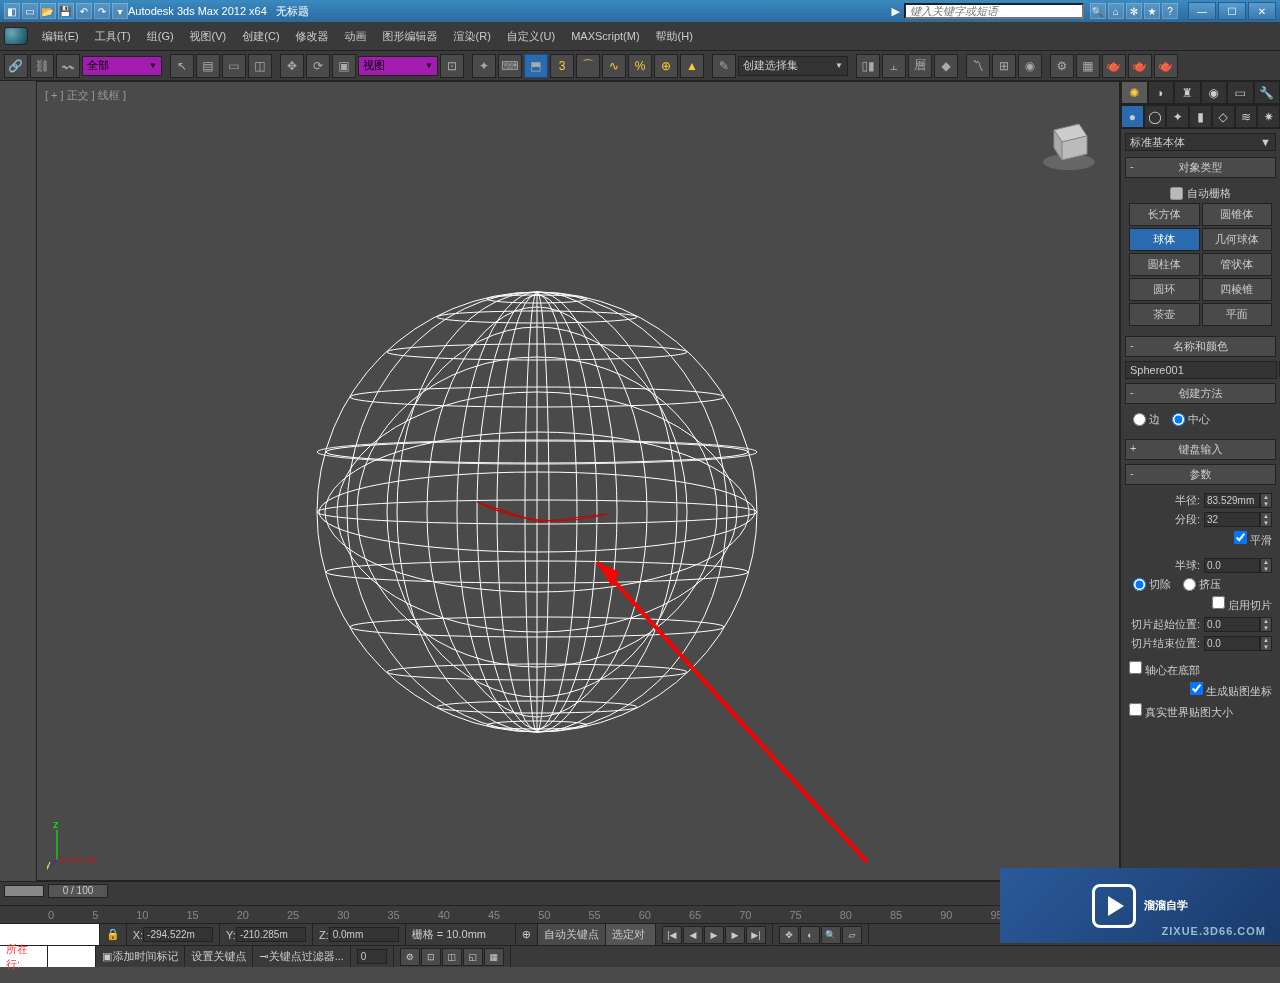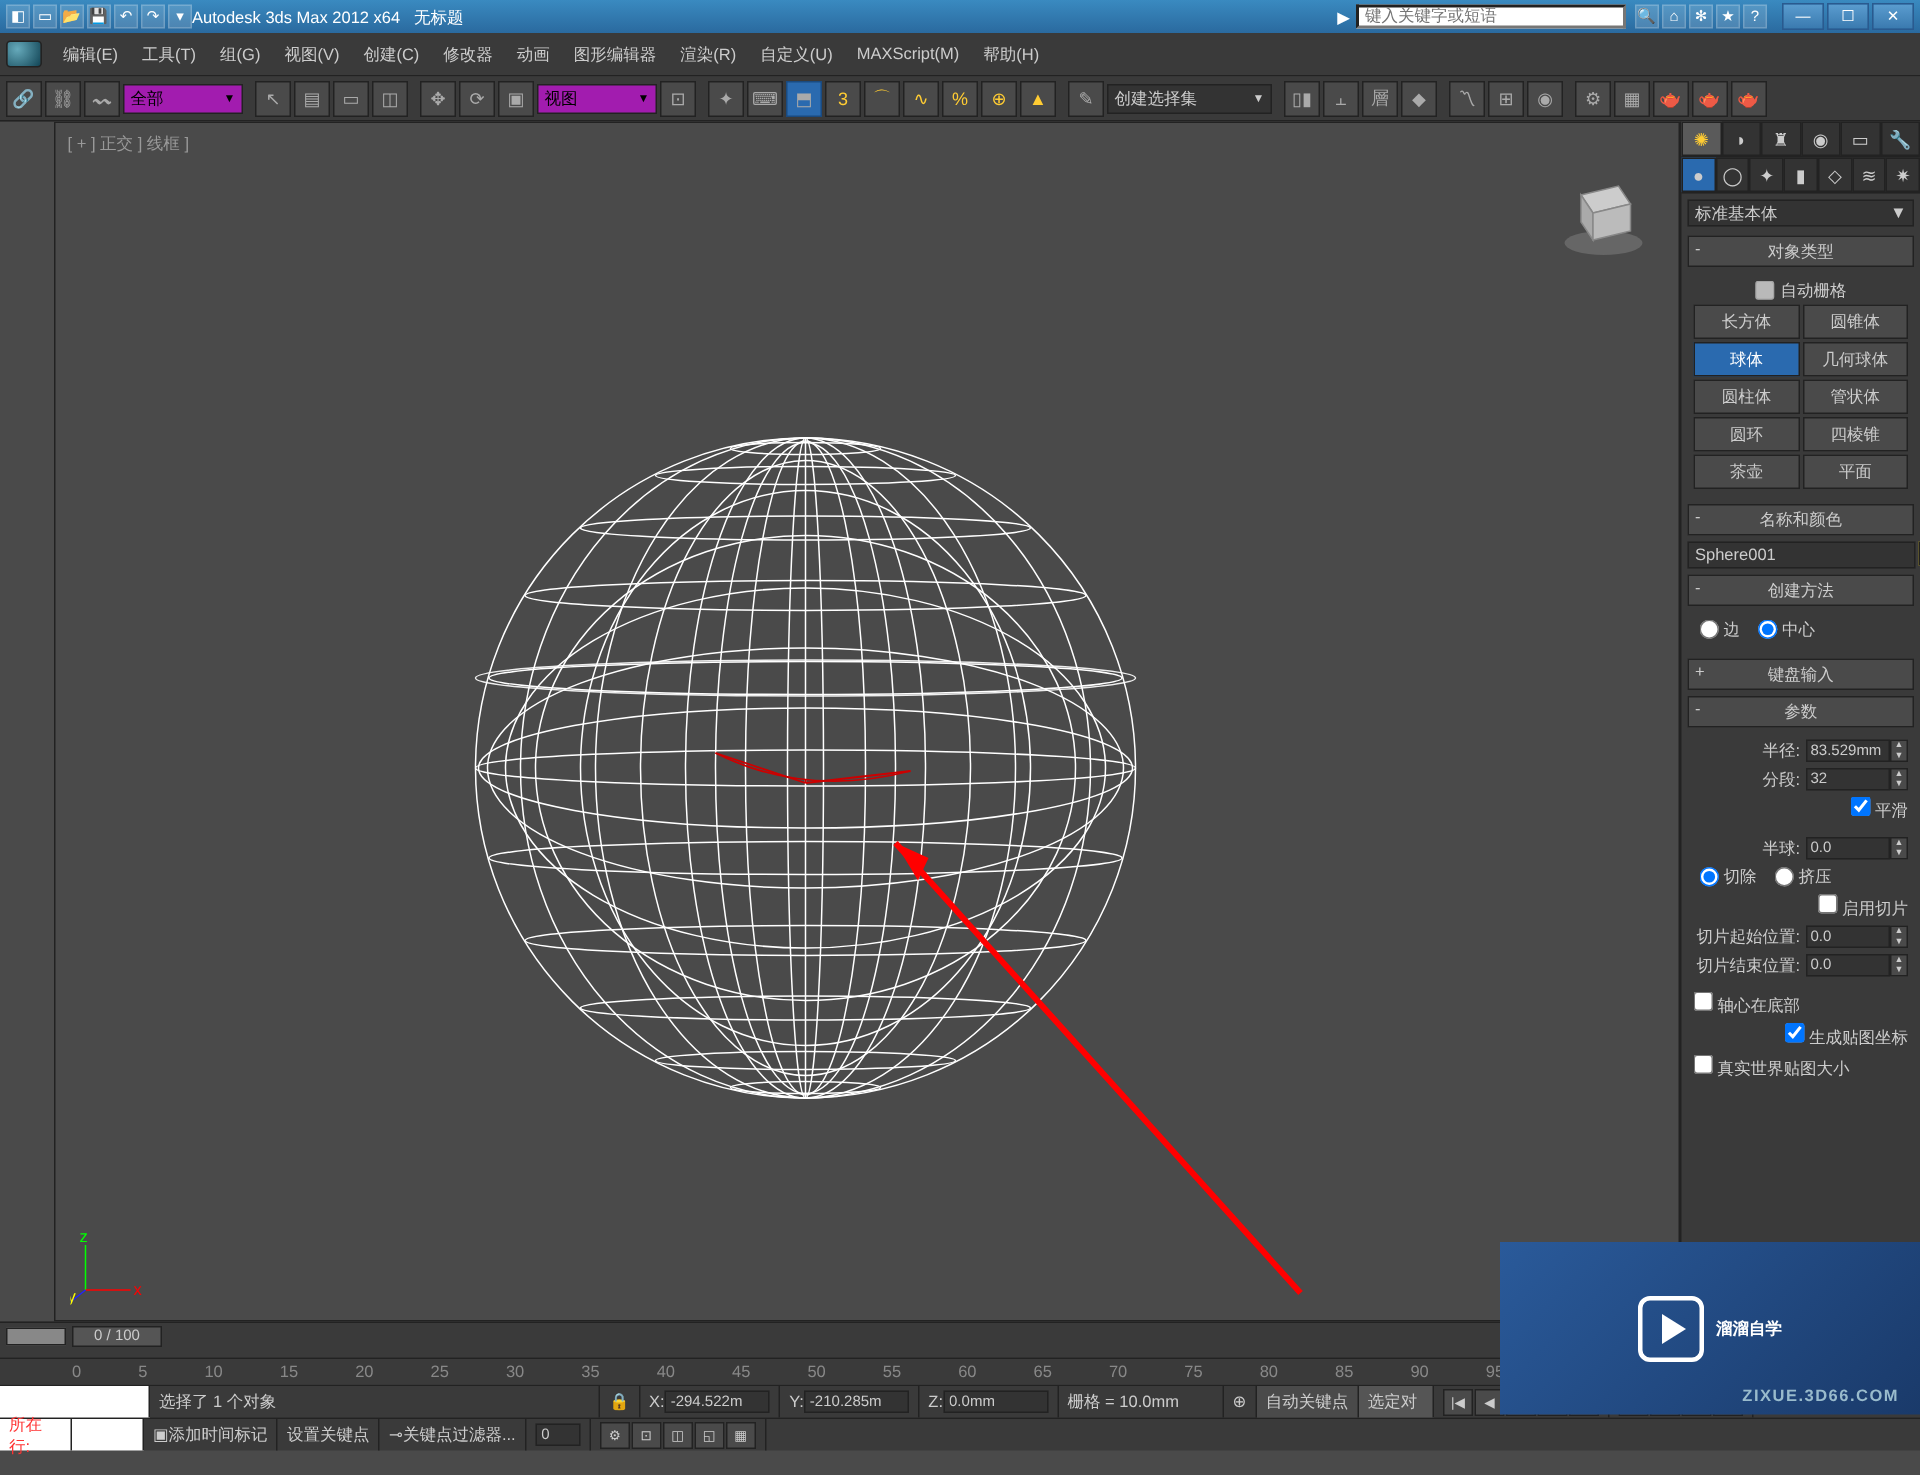--- a/index.html
+++ b/index.html
@@ -3,21 +3,21 @@
 <meta charset="utf-8">
 <style>
 * { margin: 0; padding: 0; box-sizing: border-box; font-family: "Microsoft YaHei", Arial, sans-serif; font-size: 11px; user-select: none; }
 body { width: 1280px; height: 983px; background: #4a4a4a; color: #ccc; overflow: hidden; position: relative; }
 
 
 .titlebar { height: 22px; background: linear-gradient(#3a8ac0, #2a6a9f); display: flex; align-items: center; padding: 0 4px; color: #fff; }
 .titlebar .qat { display: flex; gap: 2px; }
 .titlebar .qat span { width: 16px; height: 16px; background: rgba(255,255,255,0.15); border: 1px solid rgba(255,255,255,0.2); display:flex; align-items:center; justify-content:center; font-size:10px; }
 .titlebar .title { flex: 1; text-align: left; }
-.titlebar .search { width: 180px; height: 16px; background: #fff; color: #888; padding: 0 4px; }
+.titlebar .search { width: 180px; height: 16px; background: #fff; color: #888; padding: 0 4px; font-style: italic; }
 .titlebar .winbtns { display: flex; margin-left: 8px; }
 .titlebar .winbtns span { width: 28px; height: 18px; background: linear-gradient(#5a9ccf,#3a7aaf); border:1px solid #2a5a8f; margin-left:2px; display:flex; align-items:center; justify-content:center; color:#fff; font-size:10px; }
 
 
 .menubar { height: 20px; background: #3a3a3a; display: flex; align-items: center; padding: 14px 4px; border-bottom: 1px solid #222; }
 .menubar .logo { width: 24px; height: 18px; background: radial-gradient(circle at 30% 30%, #6ab, #145); border-radius: 3px; margin-right: 6px; border:1px solid #222; }
 .menubar span.item { padding: 2px 8px; cursor: pointer; }
 
 
 .toolbar { height: 30px; background: #3a3a3a; border-bottom: 1px solid #222; display: flex; align-items: center; padding: 0 4px; gap: 2px; }
@@ -68,21 +68,21 @@
 .timeline .handle { position:absolute; left:48px; top:2px; width:60px; height:14px; background:#555; border:1px solid #222; text-align:center; font-size:10px; }
 .timeline .scrubber { position:absolute; left:4px; top:3px; width:40px; height:12px; background:#888; border:1px solid #222; }
 
 
 .statusbar { height:22px; background:#3a3a3a; border-top:1px solid #222; display:flex; align-items:center; font-size:10px; }
 .statusbar .cell { border-right:1px solid #222; padding:0 6px; height:100%; display:flex; align-items:center; }
 .statusbar input.coord { width:70px; background:#333; border:1px solid #222; color:#ccc; padding:1px 3px; font-size:10px; }
 .statusbar .playbtns { display:flex; gap:1px; }
 .statusbar .playbtns span { width:20px; height:18px; background:#4a4a4a; border:1px solid #222; display:flex; align-items:center; justify-content:center; font-size:9px; }
 
-.watermark { position:absolute; bottom:40px; right:0; width:280px; height:115px; background: linear-gradient(135deg, #2a5a9a, #1a3a6a); display:flex; align-items:center; justify-content:center; color:#fff; font-size:28px; font-weight:bold; gap:8px; }
+.watermark { position:absolute; bottom:40px; right:0; width:280px; height:75px; background: linear-gradient(135deg, #2a5a9a, #1a3a6a); display:flex; align-items:center; justify-content:center; color:#fff; font-size:28px; font-weight:bold; gap:8px; }
 .watermark .small { font-size:11px; position:absolute; bottom:6px; right:14px; color:#9bc; letter-spacing:1px; }
 .watermark .play { width:44px; height:44px; border:3px solid #fff; border-radius:8px; display:flex; align-items:center; justify-content:center; }
 .watermark .play::after { content:""; border-left:16px solid #fff; border-top:10px solid transparent; border-bottom:10px solid transparent; margin-left:4px; }
 
 .arrow-ann { position:absolute; pointer-events:none; }
 </style>
 </head>
 <body>
 
 <div class="titlebar">
@@ -421,21 +421,20 @@
     <span>75</span>
     <span>80</span>
     <span>85</span>
     <span>90</span>
     <span>95</span>
     <span>100</span>
 </div>
 
 <div class="statusbar">
   <div class="cell" style="width:100px;background:#fff"></div>
-  <div class="cell" style="flex:0 0 300px">选择了 1 个对象</div>
   <div class="cell">
       <span>🔒</span>
     </div>
   <div class="cell">X:<input class="coord" value="-294.522m" style=""></div>
   <div class="cell">Y:<input class="coord" value="-210.285m" style=""></div>
   <div class="cell">Z:<input class="coord" value="0.0mm" style=""></div>
   <div class="cell" style="width:110px">栅格 = 10.0mm</div>
   <div class="cell">
       <span>⊕</span>
     </div>

